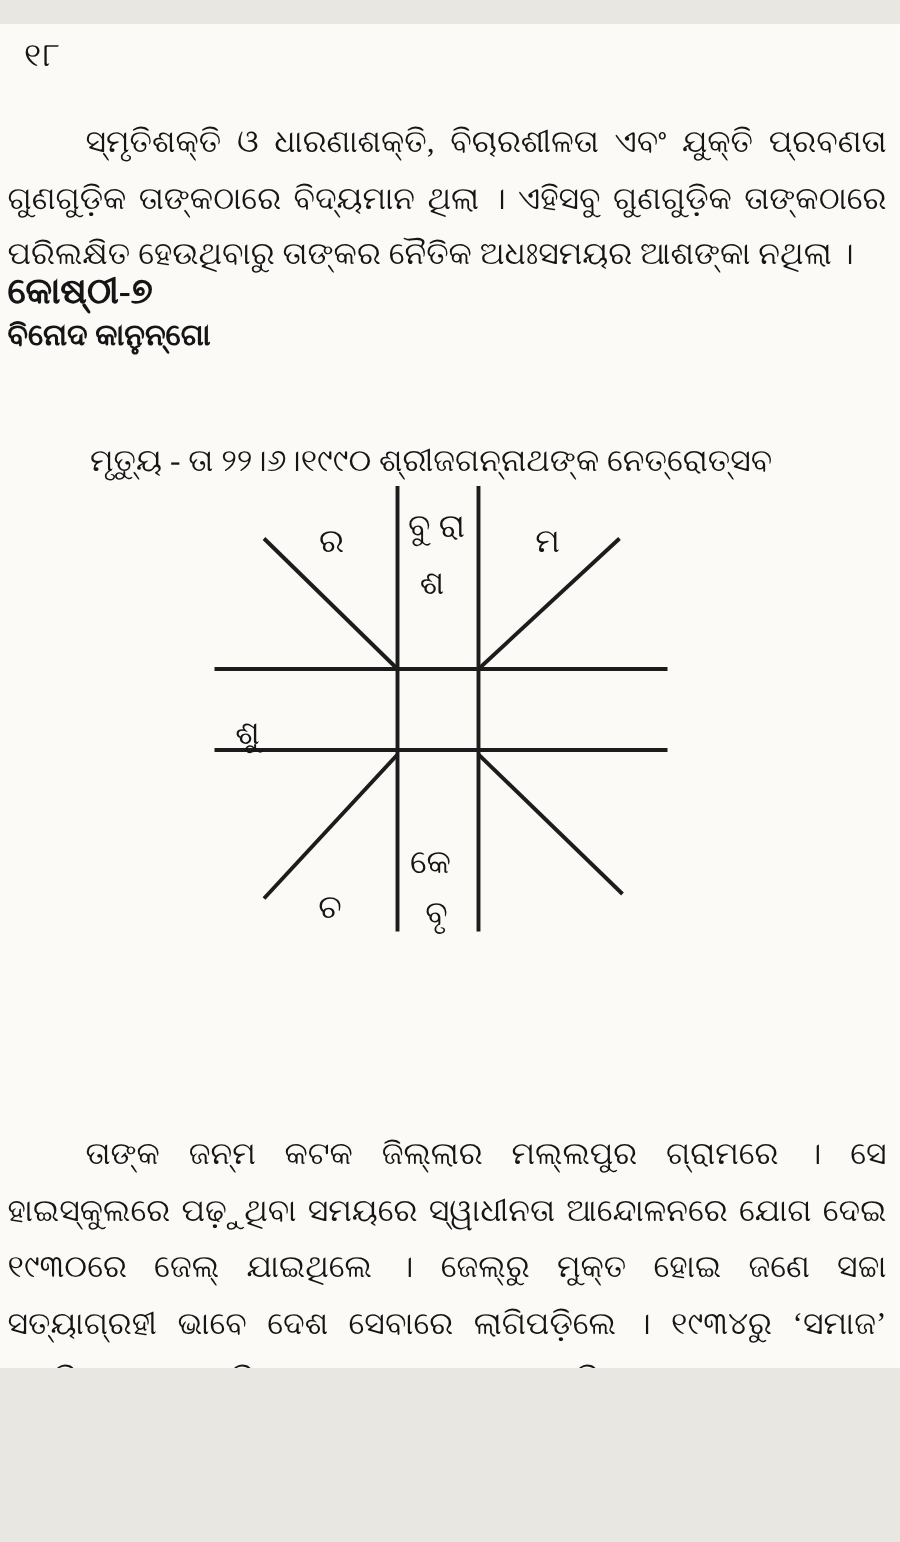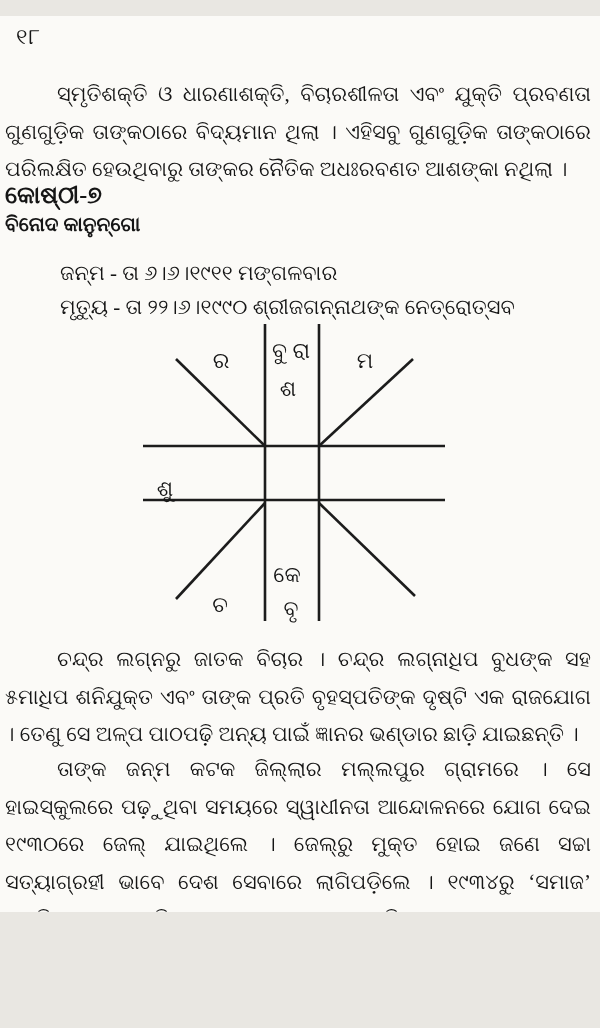--- a/index.html
+++ b/index.html
@@ -54,27 +54,26 @@
     font-size:22px; fill:#151515;
   }
 </style>
 </head>
 <body>
 
 <div class="page">
 
   <div class="page-number">୧୮</div>
 
-  <p class="para indent para-intro">ସ୍ମୃତିଶକ୍ତି ଓ ଧାରଣାଶକ୍ତି, ବିଚାରଶୀଳତା ଏବଂ ଯୁକ୍ତି ପ୍ରବଣତା ଗୁଣଗୁଡ଼ିକ ତାଙ୍କଠାରେ ବିଦ୍ୟମାନ ଥିଲା । ଏହିସବୁ ଗୁଣଗୁଡ଼ିକ ତାଙ୍କଠାରେ ପରିଲକ୍ଷିତ ହେଉଥିବାରୁ ତାଙ୍କର ନୈତିକ ଅଧଃରବଣତ ଆଶଙ୍କା ନଥିଲା ।</p>
+  <p class="para indent para-intro">ସ୍ମୃତିଶକ୍ତି ଓ ଧାରଣାଶକ୍ତି, ବିଚାରଶୀଳତା ଏବଂ ଯୁକ୍ତି ପ୍ରବଣତା ଗୁଣଗୁଡ଼ିକ ତାଙ୍କଠାରେ ବିଦ୍ୟମାନ ଥିଲା । ଏହିସବୁ ଗୁଣଗୁଡ଼ିକ ତାଙ୍କଠାରେ ପରିଲକ୍ଷିତ ହେଉଥିବାରୁ ତାଙ୍କର ନୈତିକ ଅଧଃସମୟର ଆଶଙ୍କା ନଥିଲା ।</p>
 
   <h2 class="kosthi-heading">କୋଷ୍ଠୀ-୭</h2>
 
   <h1 class="name-heading">ବିନୋଦ କାନୁନ୍‌ଗୋ</h1>
 
-  <div class="date-line birth-line">ଜନ୍ମ - ତା ୬।୬।୧୯୧୧ ମଙ୍ଗଳବାର</div>
 
   <div class="date-line death-line">ମୃତ୍ୟୁ - ତା ୨୨।୬।୧୯୯୦ ଶ୍ରୀଜଗନ୍ନାଥଙ୍କ ନେତ୍ରୋତ୍ସବ</div>
 
   <div class="chart-wrap">
     <svg viewBox="0 0 330 314" xmlns="http://www.w3.org/2000/svg">
 
       <line class="chart-line" x1="130" y1="8" x2="130" y2="305"></line>
       <line class="chart-line" x1="184" y1="8" x2="184" y2="305"></line>
 
       <line class="chart-line" x1="8" y1="130" x2="310" y2="130"></line>
@@ -89,17 +88,16 @@
       <text class="chart-label" x="156" y="42" text-anchor="middle">ବୁ ରା</text>
       <text class="chart-label" x="153" y="80" text-anchor="middle">ଶ</text>
       <text class="chart-label" x="230" y="52" text-anchor="middle">ମ</text>
       <text class="chart-label" x="30" y="180" text-anchor="middle">ଶୁ</text>
       <text class="chart-label" x="85" y="296" text-anchor="middle">ଚ</text>
       <text class="chart-label" x="152" y="266" text-anchor="middle">କେ</text>
       <text class="chart-label" x="156" y="300" text-anchor="middle">ବୃ</text>
     </svg>
   </div>
 
-  <p class="para indent para-astro">ଚନ୍ଦ୍ର ଲଗ୍ନରୁ ଜାତକ ବିଚାର । ଚନ୍ଦ୍ର ଲଗ୍ନାଧିପ ବୁଧଙ୍କ ସହ ୫ମାଧିପ ଶନିଯୁକ୍ତ ଏବଂ ତାଙ୍କ ପ୍ରତି ବୃହସ୍ପତିଙ୍କ ଦୃଷ୍ଟି ଏକ ରାଜଯୋଗ । ତେଣୁ ସେ ଅଳ୍ପ ପାଠପଢ଼ି ଅନ୍ୟ ପାଇଁ ଜ୍ଞାନର ଭଣ୍ଡାର ଛାଡ଼ି ଯାଇଛନ୍ତି ।</p>
 
   <p class="para indent para-bio">ତାଙ୍କ ଜନ୍ମ କଟକ ଜିଲ୍ଲାର ମଲ୍ଲପୁର ଗ୍ରାମରେ । ସେ ହାଇସ୍କୁଲରେ ପଢ଼ୁଥିବା ସମୟରେ ସ୍ୱାଧୀନତା ଆନ୍ଦୋଳନରେ ଯୋଗ ଦେଇ ୧୯୩୦ରେ ଜେଲ୍ ଯାଇଥିଲେ । ଜେଲ୍‌ରୁ ମୁକ୍ତ ହୋଇ ଜଣେ ସଚ୍ଚା ସତ୍ୟାଗ୍ରହୀ ଭାବେ ଦେଶ ସେବାରେ ଲାଗିପଡ଼ିଲେ । ୧୯୩୪ରୁ ‘ସମାଜ’ ପତ୍ରିକାର ସାମ୍ବାଦିକ ହେଲେ । ୧୯୪୨ରେ ପୁଣି ଜେଲ୍ ଗଲେ । ପରେ ସୋସାଲିଷ୍ଟ ପାର୍ଟିର ସାପ୍ତାହିକ ପତ୍ରିକା ‘କୃଷକ’ର ସମ୍ପାଦକ ହେଲେ । ୧୯୫୪ରୁ ଓଡ଼ିଆରେ ‘ଜ୍ଞାନମଣ୍ଡଳ’ ବା ଏନ୍‌ସାଇକ୍ଲୋପେଡ଼ିଆ ଲେଖା ଆରମ୍ଭ କଲେ । ଏଥିସହ ପିଲାଙ୍କ ପାଇଁ ଜ୍ଞାନବିଜ୍ଞାନର ଅନେକ ପୁସ୍ତକ ରଚନା କଲେ । ୪୫ ଖଣ୍ଡ ଜ୍ଞାନମଣ୍ଡଳ ପୁସ୍ତକ ପ୍ରକାଶ କରିବା ପରେ ସେ ଅସୁସ୍ଥ ହୋଇପଡ଼ିଲେ । ୧୯୯୦ରେ ସେ ଇହଲୀଳା ସମ୍ବରଣ କଲେ । ଅଳ୍ପ ପାଠ ପଢ଼ି ଅନ୍ୟମାନଙ୍କ ପାଇଁ ସେ ଜ୍ଞାନର ଭଣ୍ଡାର ଛାଡ଼ିଯାଇଛନ୍ତି ।</p>
 
 </div>
 
 </body></html>

